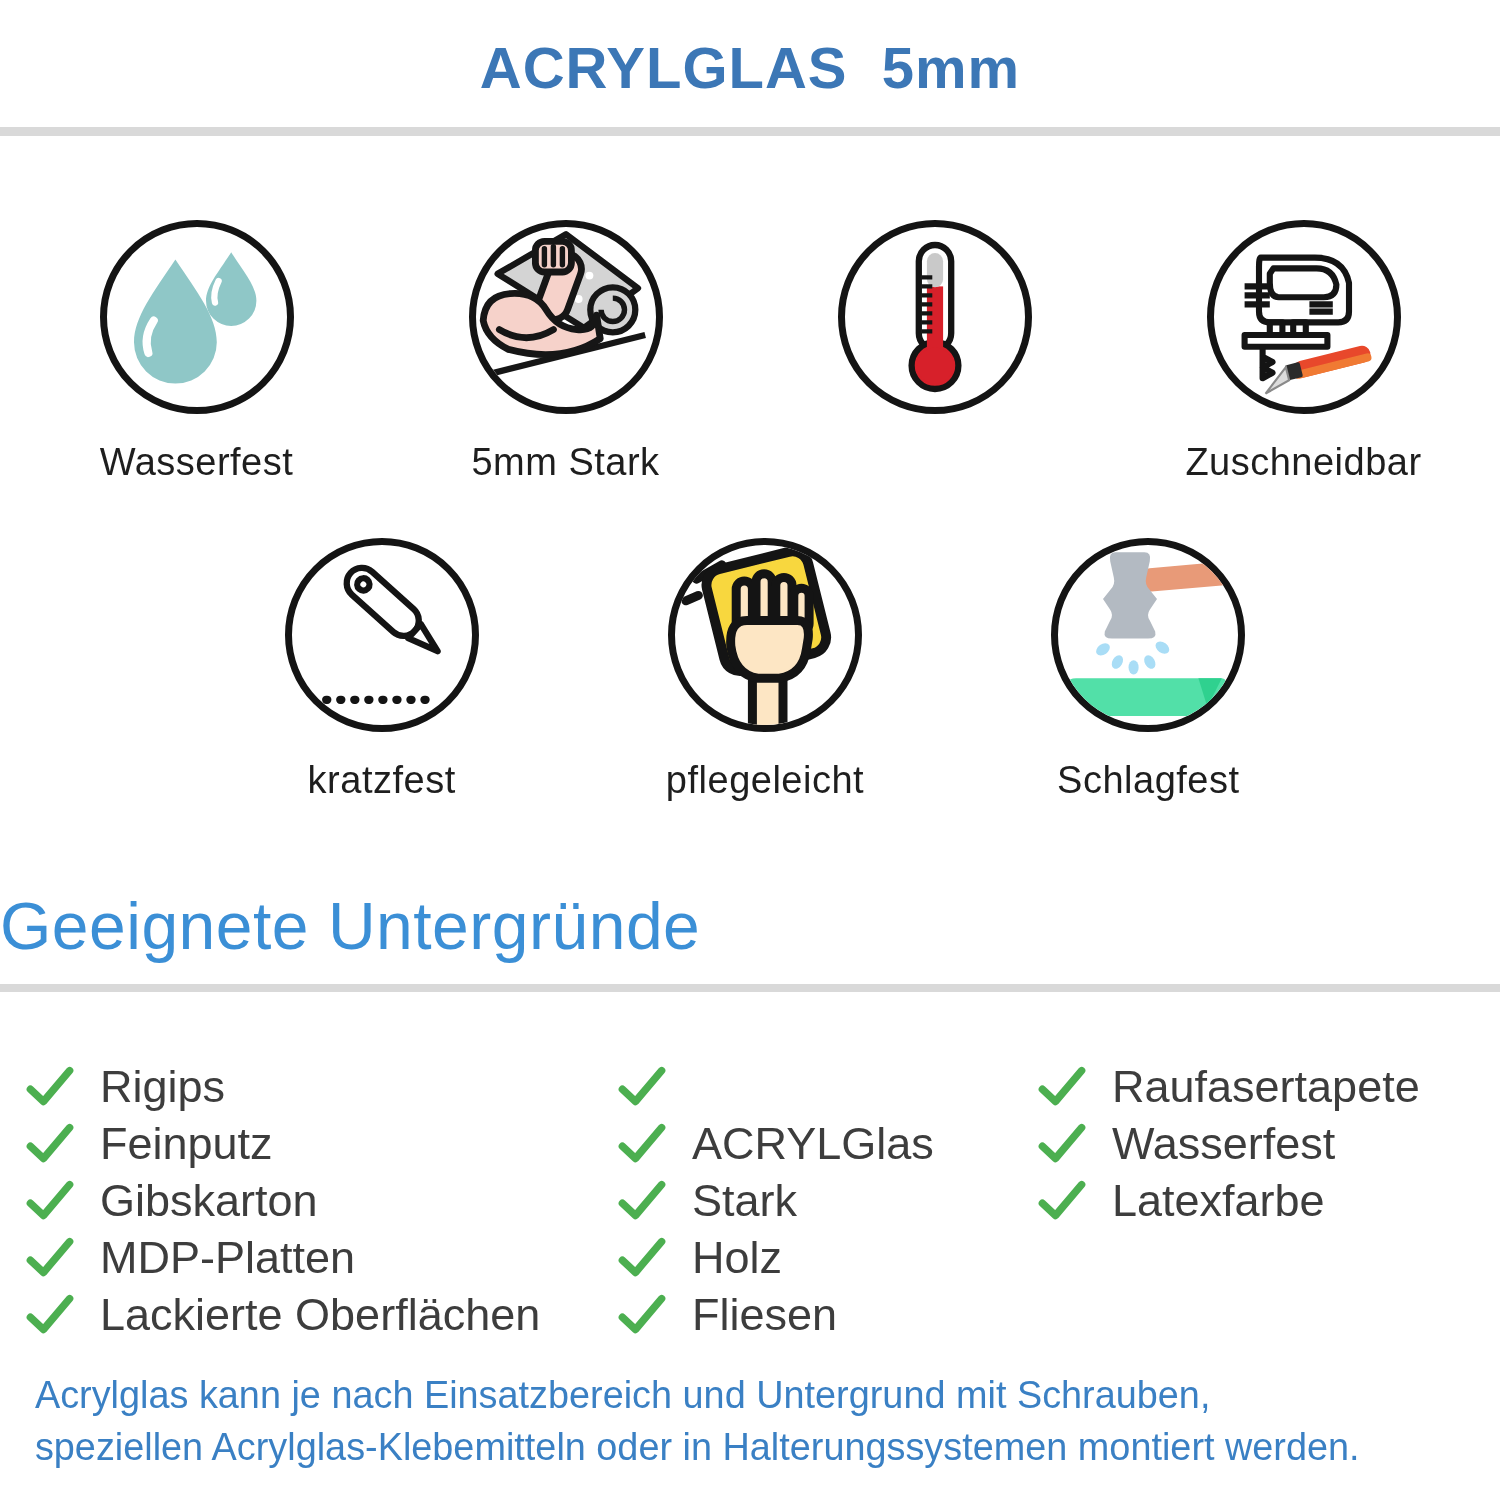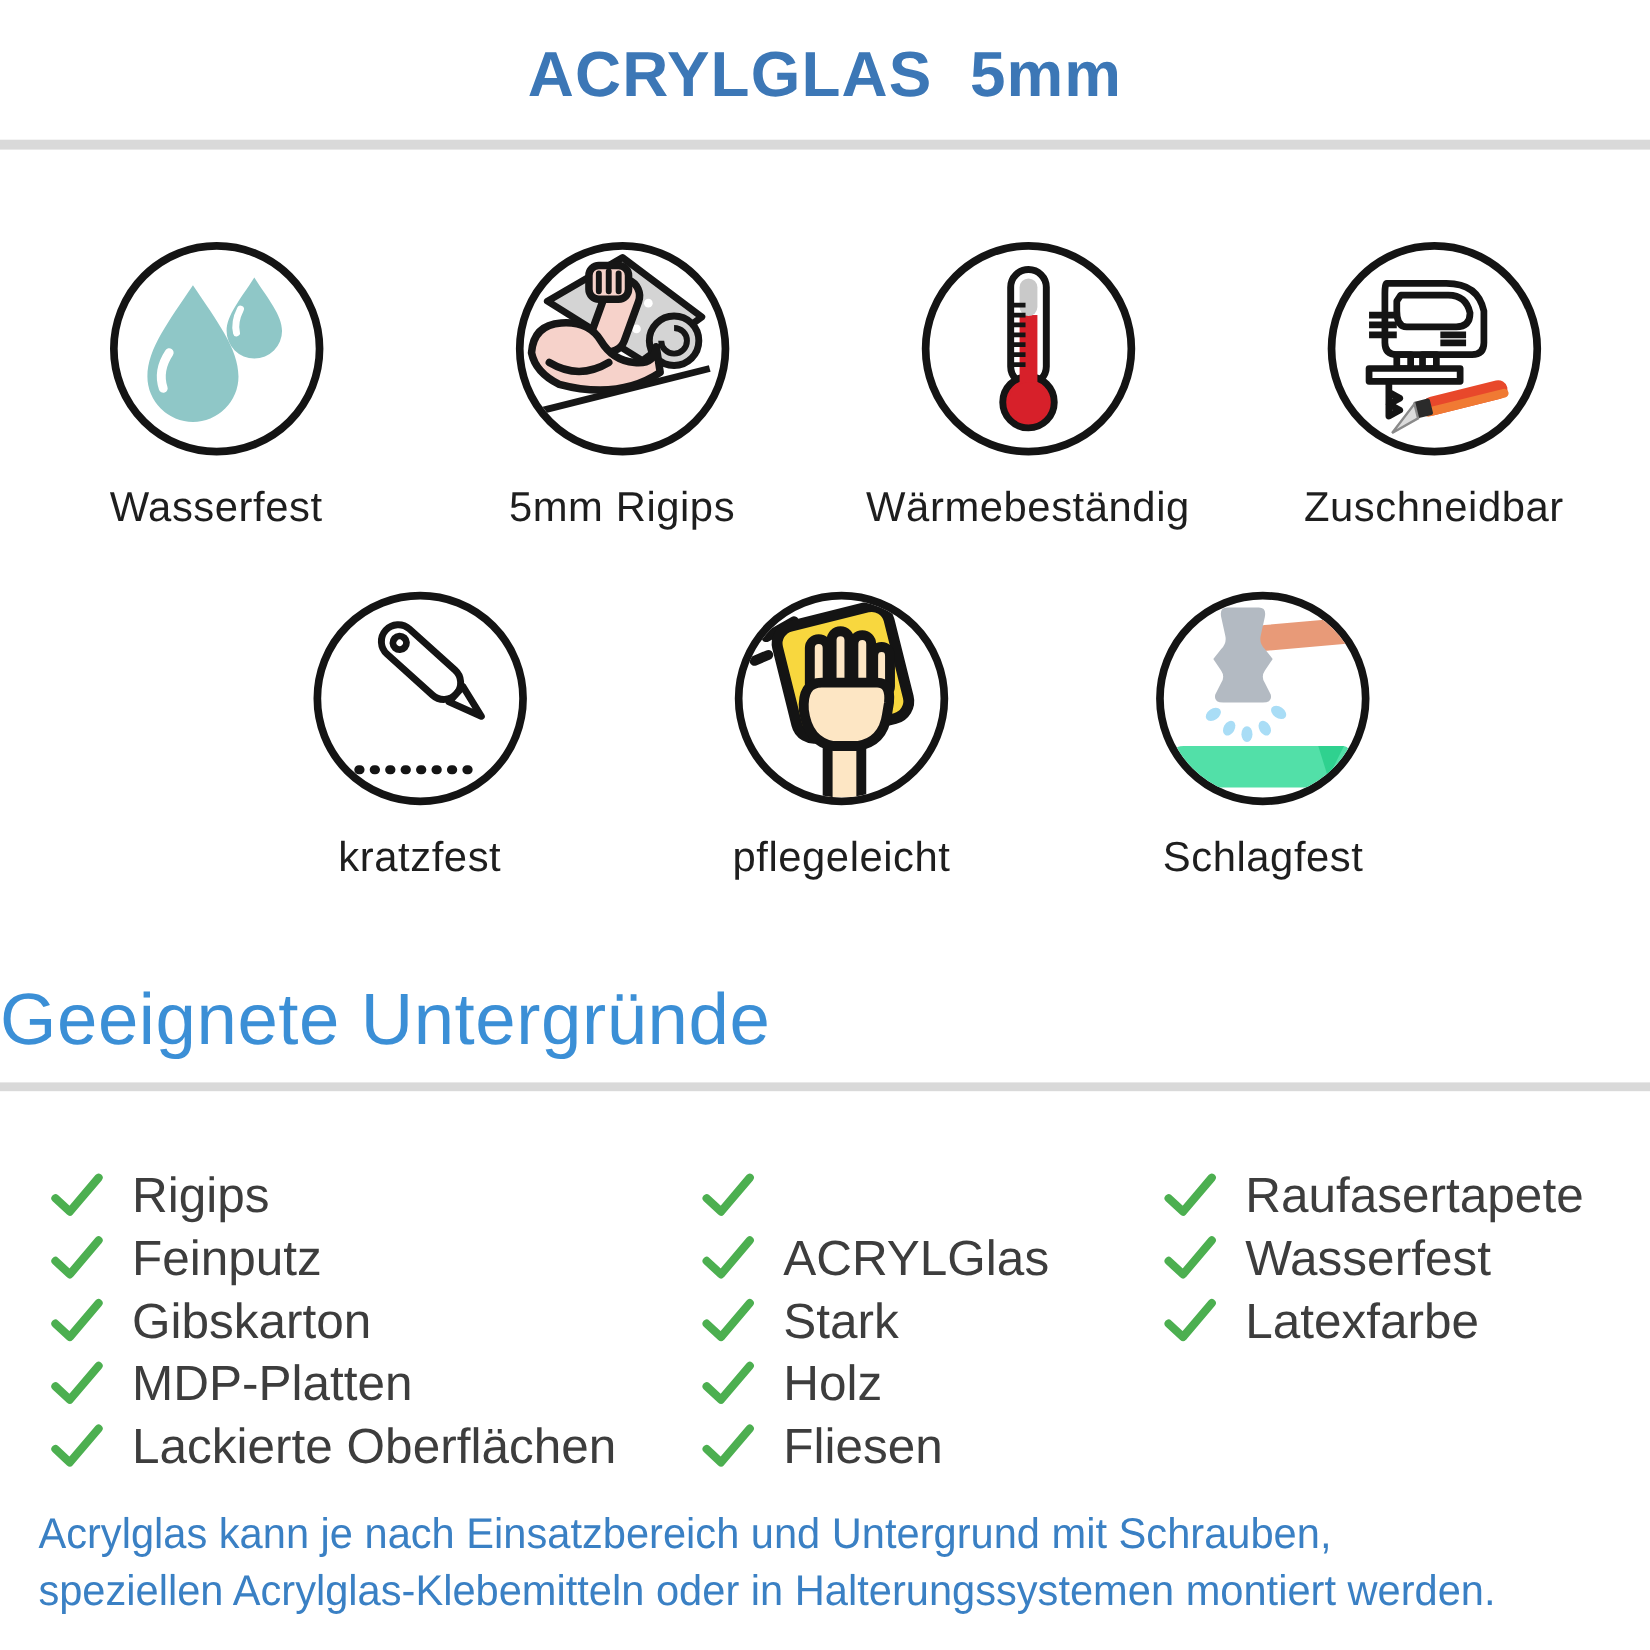--- a/index.html
+++ b/index.html
@@ -26,21 +26,21 @@
   .feature-circle svg { width:100%; height:100%; display:block; }
   .feature-label {
     margin-top:27px; font-size:38px; font-weight:400; color:#1e1e1e; letter-spacing:.5px;
   }
   .section-title {
     margin-top:86px; font-size:66px; font-weight:400;
     color:#3b8fd6; letter-spacing:.5px;
   }
   .checklist {
     display:grid; grid-template-columns:592px 420px 1fr;
-    padding:0 8px 0 46px; margin-top:66px;
+    padding:0 8px 0 26px; margin-top:66px;
   }
   .check-col { display:flex; flex-direction:column; }
   .check-item { display:flex; align-items:center; gap:26px; height:57px; }
   .check-icon { width:48px; height:42px; flex:0 0 auto; }
   .check-label { font-size:45px; font-weight:400; color:#3d3d3d; white-space:nowrap; }
   .footnote {
     margin-top:26px; padding-left:36px; color:#3a80c4; font-size:39px;
     line-height:52px; transform:scaleX(.97); transform-origin:left;
   }
 </style>
@@ -78,21 +78,21 @@
           <line x1="6" y1="82" x2="94" y2="60" stroke="#161616" stroke-width="3.5"></line>
           <g stroke="#161616" stroke-width="3.8" stroke-linejoin="round" stroke-linecap="round">
             <rect x="38" y="14" width="17" height="38" rx="8.5" fill="#f6d2ca" transform="rotate(20 46 33)"></rect>
             <rect x="33" y="8" width="20" height="17" rx="5" fill="#f6d2ca"></rect>
             <path d="M38 12 v9 M43 11 v10 M48 12 v9" fill="none" stroke-width="3"></path>
             <path d="M4 52 Q5 38 19 37 Q33 36 39 46 Q45 56 56 57 Q66 58 67 49 L69 62 Q48 76 18 68 Q6 62 4 52 Z" fill="#f6d2ca"></path>
             <path d="M13 57 Q28 66 43 57" fill="none"></path>
           </g>
         </svg>
       </div>
-      <div class="feature-label">5mm Rigips</div>
+      <div class="feature-label">5mm Stark</div>
     </div>
 
     <div class="feature">
       <div class="feature-circle">
         <svg viewBox="0 0 100 100">
           <rect x="41" y="10" width="18" height="58" rx="9" fill="#fff" stroke="#141414" stroke-width="3.5"></rect>
           <circle cx="50" cy="77" r="13" fill="#d7202a" stroke="#141414" stroke-width="3.5"></circle>
           <rect x="45.5" y="33" width="9" height="38" fill="#d7202a"></rect>
           <circle cx="50" cy="77" r="10" fill="#d7202a"></circle>
           <rect x="45.5" y="14.5" width="9" height="19" rx="4.5" fill="#c9c9c9"></rect>
@@ -100,21 +100,20 @@
             <line x1="42.5" y1="28" x2="48.5" y2="28"></line>
             <line x1="42.5" y1="33" x2="48.5" y2="33"></line>
             <line x1="42.5" y1="38" x2="48.5" y2="38"></line>
             <line x1="42.5" y1="43" x2="48.5" y2="43"></line>
             <line x1="42.5" y1="48" x2="48.5" y2="48"></line>
             <line x1="42.5" y1="53" x2="48.5" y2="53"></line>
             <line x1="42.5" y1="58" x2="48.5" y2="58"></line>
           </g>
         </svg>
       </div>
-      <div class="feature-label">Wärmebeständig</div>
     </div>
 
     <div class="feature">
       <div class="feature-circle">
         <svg viewBox="0 0 100 100">
           <g fill="#fff" stroke="#141414" stroke-width="3.4" stroke-linejoin="round">
             <path d="M26 17 H56 Q72 17 75 31 V47 Q75 53 69 53 H31 Q25 53 25 47 V22 Q25 17 26 17 Z"></path>
             <path d="M33 23 H57 Q66 23 68 32 Q68 39 61 39 H36 Q31 39 31 31 L31 26 Z"></path>
             <line x1="17" y1="33" x2="31" y2="33"></line>
             <line x1="17" y1="38" x2="31" y2="38"></line>

